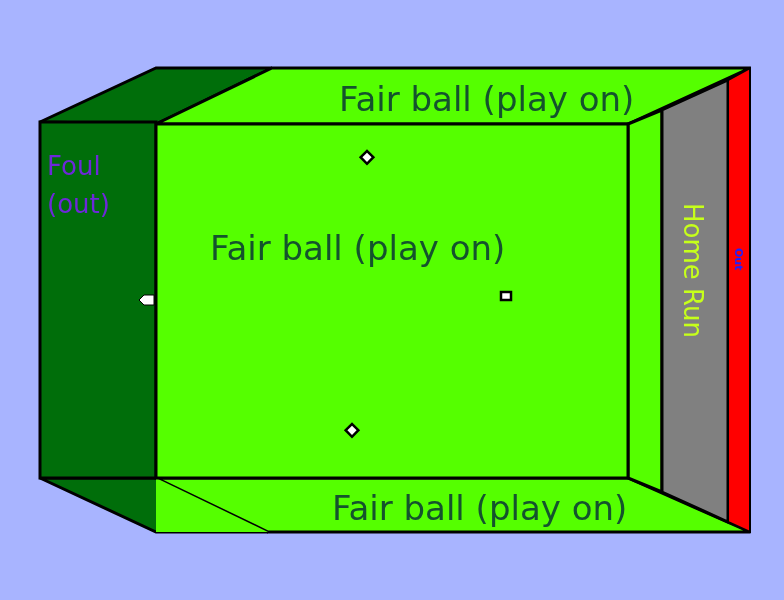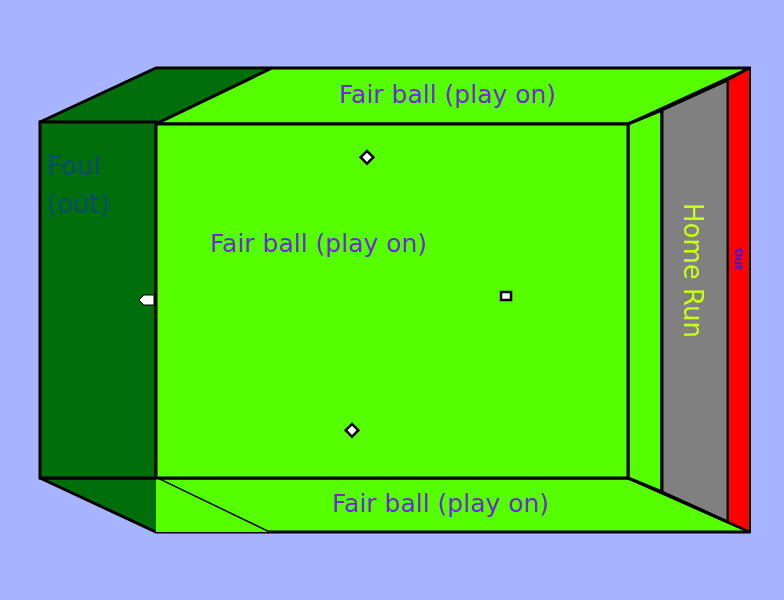--- a/index.html
+++ b/index.html
@@ -1,20 +1,20 @@
 <!DOCTYPE html>
 <html><head>
   <meta charset="utf-8">
   <style>
     html, body { margin: 0; padding: 0; }
     body { width: 784px; height: 600px; background: #a8b4ff; overflow: hidden; position: relative; font-family: "Liberation Sans", "DejaVu Sans", sans-serif; }
     #stage { position: absolute; left: 0; top: 0; width: 784px; height: 600px; }
     .lbl { position: absolute; font-family: "DejaVu Sans", "Liberation Sans", sans-serif; white-space: nowrap; line-height: 1; }
-    .fair { color: #6d28d9; font-size: 25px; }
-    .foul { color: #0c4a6e; font-size: 26px; line-height: 38px; white-space: pre; }
+    .fair { color: #14532d; font-size: 34px; }
+    .foul { color: #6d28d9; font-size: 26px; line-height: 38px; white-space: pre; }
     .hr { color: #c6ff1a; font-size: 26px; transform-origin: left top; transform: rotate(90deg); }
     .out { color: #2020ff; font-size: 11px; font-weight: bold; transform-origin: left top; transform: rotate(90deg); }
   </style>
 </head>
 <body>
 
 <div id="stage">
   <svg width="784" height="600" viewBox="0 0 784 600">
 
     <polygon points="40,122 156,68 272,68 156,124" fill="#006e0a" stroke="#000" stroke-width="3"></polygon>

